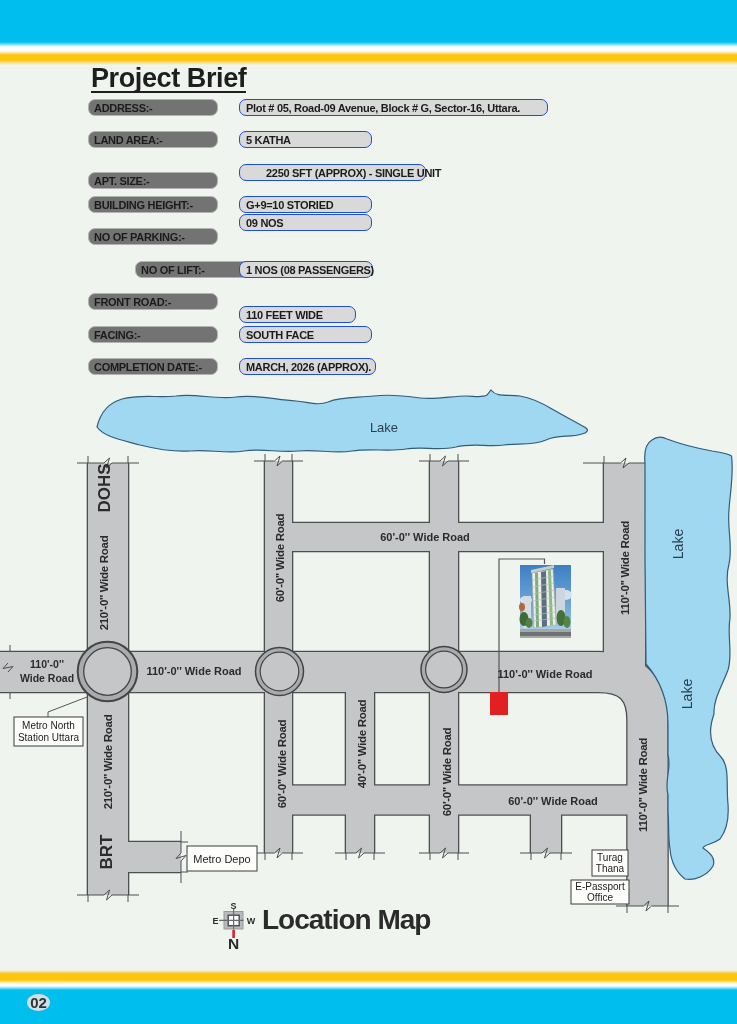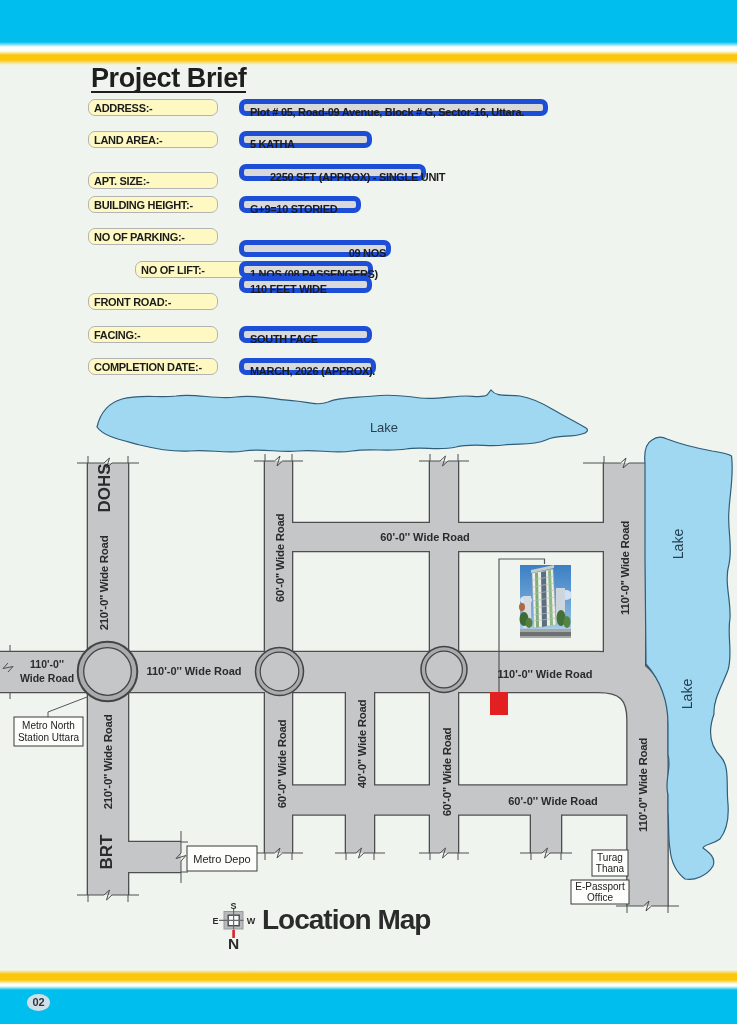--- a/index.html
+++ b/index.html
@@ -1,23 +1,23 @@
 <!DOCTYPE html>
 <html><head>
 <meta charset="utf-8">
 <style>
   html,body{margin:0;padding:0;}
   body{width:737px;height:1024px;overflow:hidden;position:relative;
        font-family:"Liberation Sans",sans-serif;background:#eff5ee;}
   .abs{position:absolute;}
-  .bar-label{position:absolute;left:88px;width:130px;height:17px;background:#fef9c3;
+  .bar-label{position:absolute;left:88px;width:130px;height:17px;background:#737373;
       border:1px solid #b3b3b3;border-radius:7px;font-size:11px;font-weight:bold;color:#1b1b1b;
       line-height:16px;padding-left:5px;box-sizing:border-box;white-space:nowrap;letter-spacing:-0.3px;}
   .bar-value{position:absolute;left:239px;height:17px;background:#d9d9d9;
-      border:5px solid #1d4ed8;border-radius:7px;font-size:11px;font-weight:bold;color:#1b1b1b;
+      border:1px solid #1d4ed8;border-radius:7px;font-size:11px;font-weight:bold;color:#1b1b1b;
       line-height:16px;padding-left:6px;box-sizing:border-box;white-space:nowrap;letter-spacing:-0.3px;}
 </style>
 </head>
 <body>
 
 <div class="abs" style="left:0;top:0;width:737px;height:66px;background:linear-gradient(to bottom,#00bfef 0px,#00bfef 42px,#fdfefa 47px,#fdfefa 51px,#fcc60d 55px,#fcc60d 60px,#eff5ee 65px);"></div>
 
 <div class="abs" style="left:91px;top:66px;font-size:27px;font-weight:bold;color:#1e1e1e;letter-spacing:-0.4px;
      border-bottom:2.5px solid #1e1e1e;line-height:24px;padding-bottom:1px;">Project&nbsp;Brief</div>
 
@@ -28,33 +28,33 @@
 <div class="bar-label" style="top:131px;">LAND AREA:-</div>
 
 <div class="bar-value" style="top:131px;width:133px;">5 KATHA</div>
 
 <div class="bar-label" style="top:172px;">APT. SIZE:-</div>
 
 <div class="bar-value" style="top:164px;width:187px;padding-left:26px;">2250 SFT (APPROX) - SINGLE UNIT</div>
 
 <div class="bar-label" style="top:196px;">BUILDING HEIGHT:-</div>
 
-<div class="bar-value" style="top:196px;width:122px;">G+9=10 STORIED</div>
+<div class="bar-value" style="top:196px;width:133px;">G+9=10 STORIED</div>
 
 <div class="bar-label" style="top:228px;">NO OF PARKING:-</div>
 
-<div class="bar-value" style="top:240px;width:152px;text-align:right;">09 NOS</div>
+<div class="bar-value" style="top:214px;width:133px;">09 NOS</div>
 
 <div class="bar-label" style="top:261px;margin-left:47px;">NO OF LIFT:-</div>
 
 <div class="bar-value" style="top:261px;width:134px;">1 NOS (08 PASSENGERS)</div>
 
 <div class="bar-label" style="top:293px;">FRONT ROAD:-</div>
 
-<div class="bar-value" style="top:276px;width:133px;">110 FEET WIDE</div>
+<div class="bar-value" style="top:306px;width:117px;">110 FEET WIDE</div>
 
 <div class="bar-label" style="top:326px;">FACING:-</div>
 
 <div class="bar-value" style="top:326px;width:133px;">SOUTH FACE</div>
 
 <div class="bar-label" style="top:358px;">COMPLETION DATE:-</div>
 
 <div class="bar-value" style="top:358px;width:137px;">MARCH, 2026 (APPROX).</div>
 
 <svg class="abs" style="left:0;top:0;" width="737" height="1024" viewBox="0 0 737 1024">
@@ -273,13 +273,13 @@
 <text x="251" y="923.5" font-size="9" font-weight="bold" fill="#2b2b2b" text-anchor="middle">W</text>
 <text x="233.6" y="949" font-size="15.5" font-weight="bold" fill="#2b2b2b" text-anchor="middle">N</text>
 </g>
 
 <text x="262" y="929" font-size="28" font-weight="bold" fill="#2b2b2b" letter-spacing="-1">Location Map</text>
 </svg>
 
 <div class="abs" style="left:0;top:966px;width:737px;height:58px;background:linear-gradient(to bottom,#eff5ee 0px,#eff5ee 4px,#fcc60d 8px,#fcc60d 14px,#fdfefa 18px,#fdfefa 20px,#00bfef 24px,#00bfef 58px);"></div>
 
 <div class="abs" style="left:27px;top:994px;width:23px;height:17px;background:#cfe0ea;border-radius:50%;
-     font-size:11px;font-weight:bold;color:#333;text-align:center;line-height:17px;">02</div>
+     font-size:15px;font-weight:bold;color:#333;text-align:center;line-height:17px;">02</div>
 
 </body></html>

